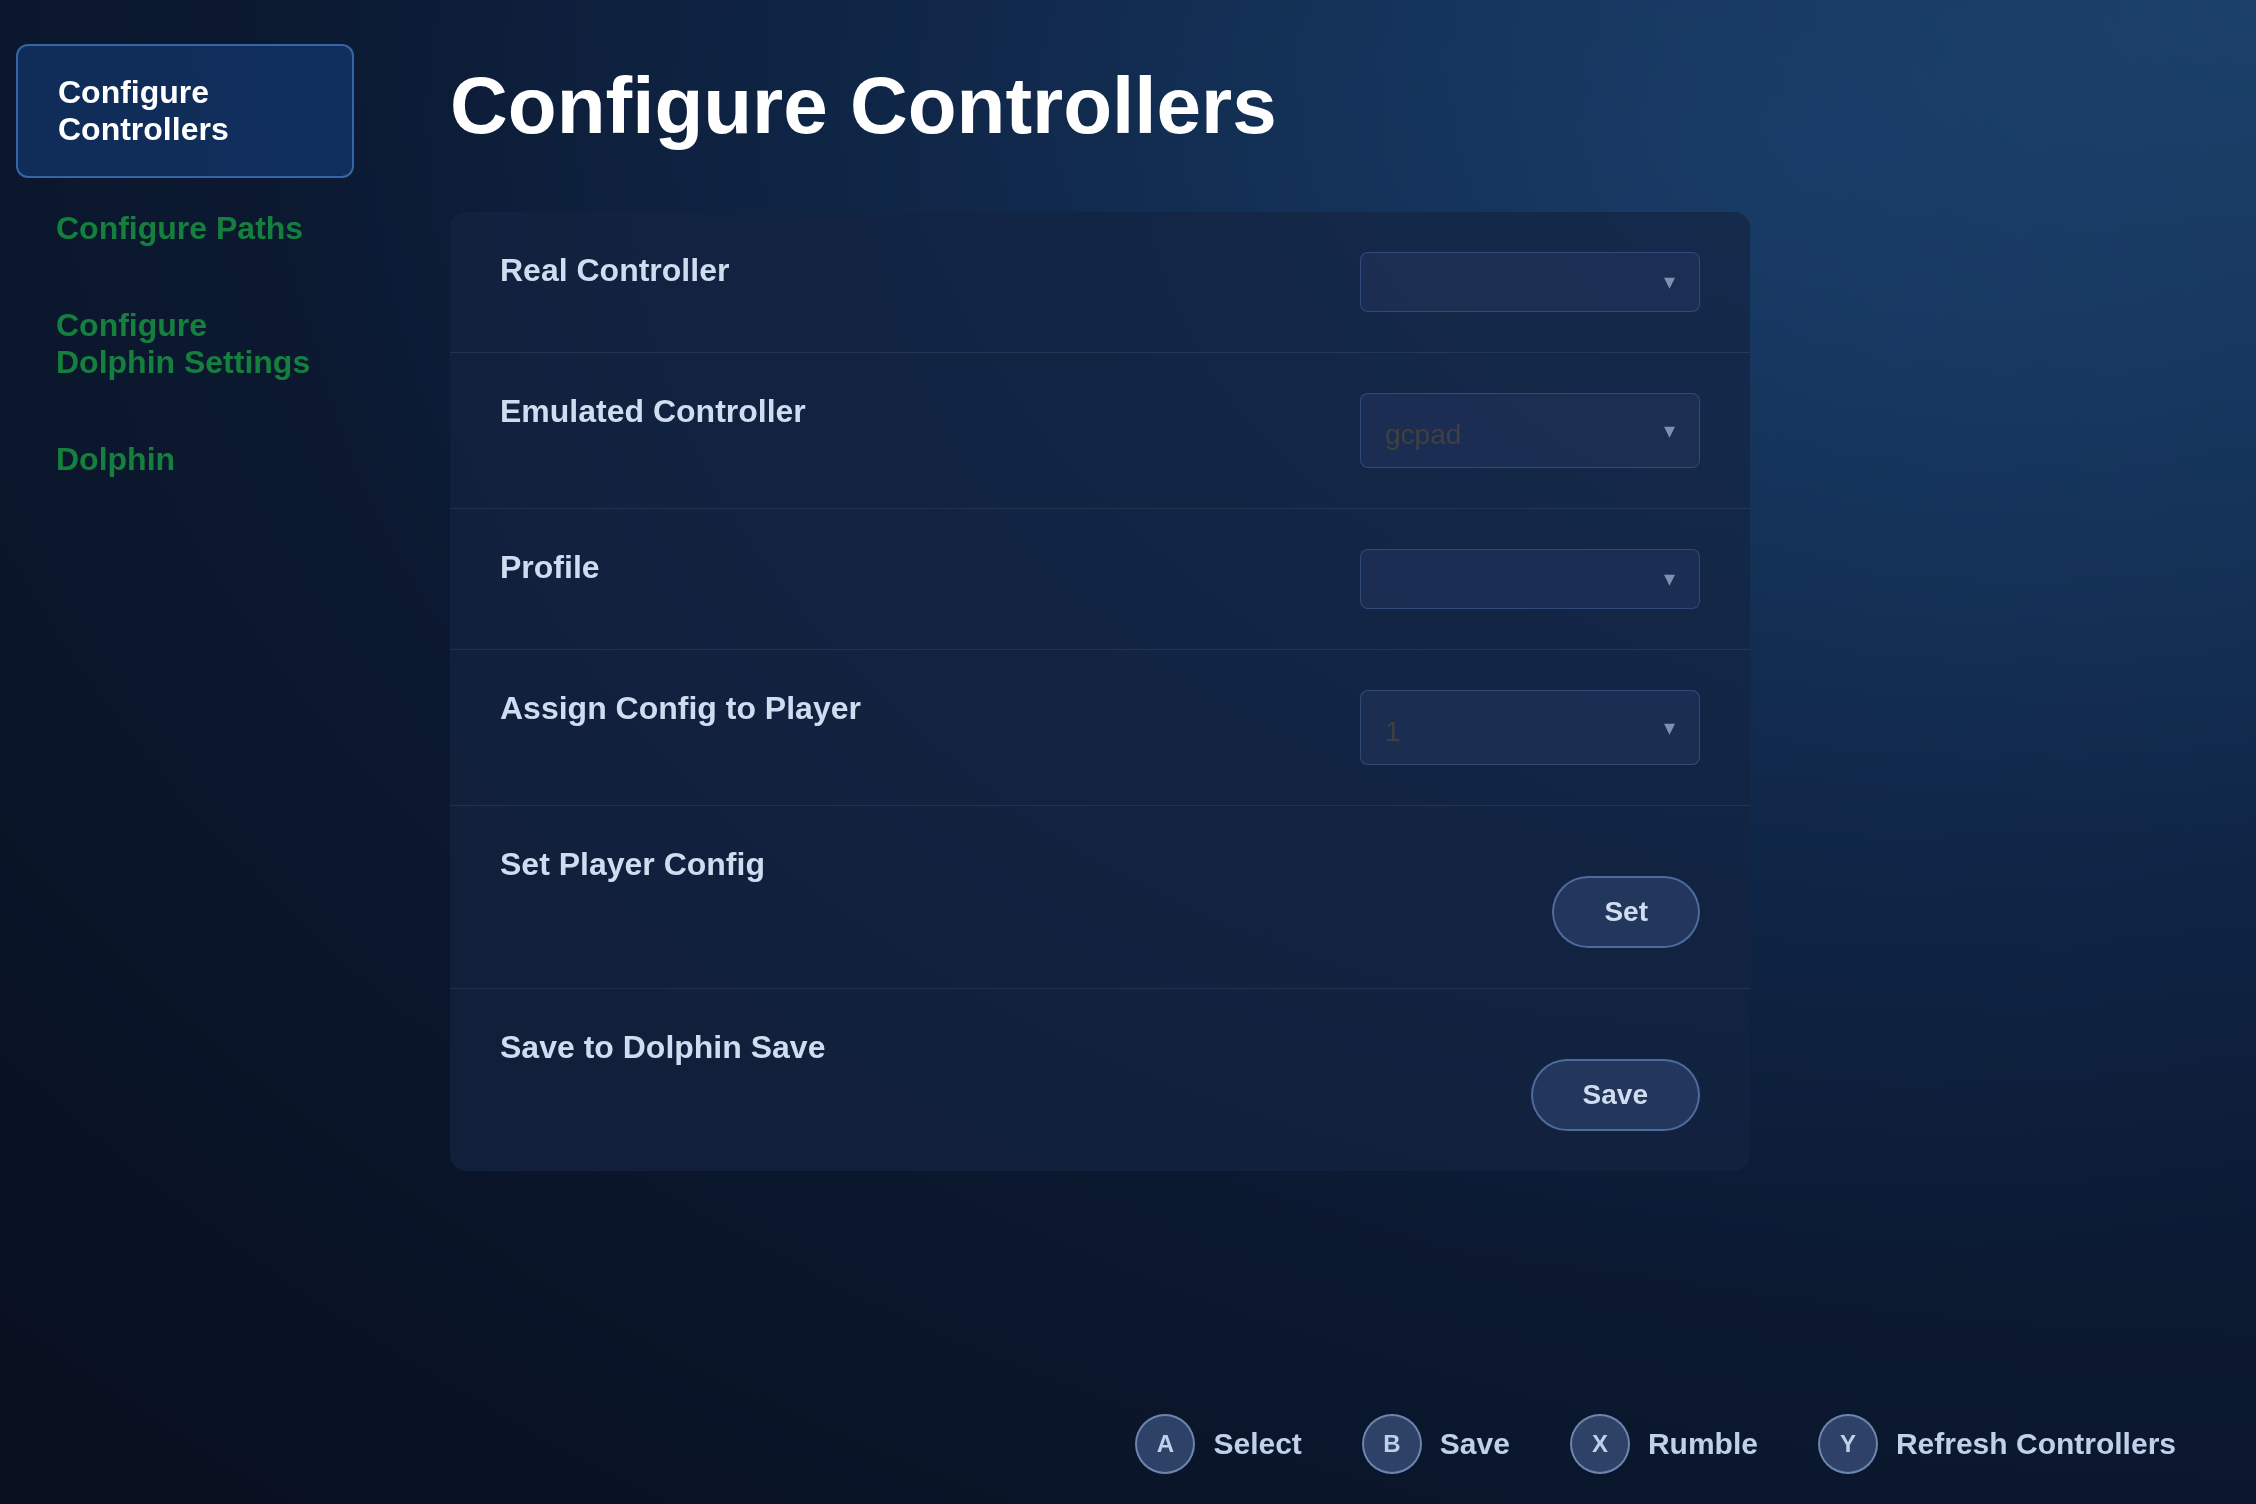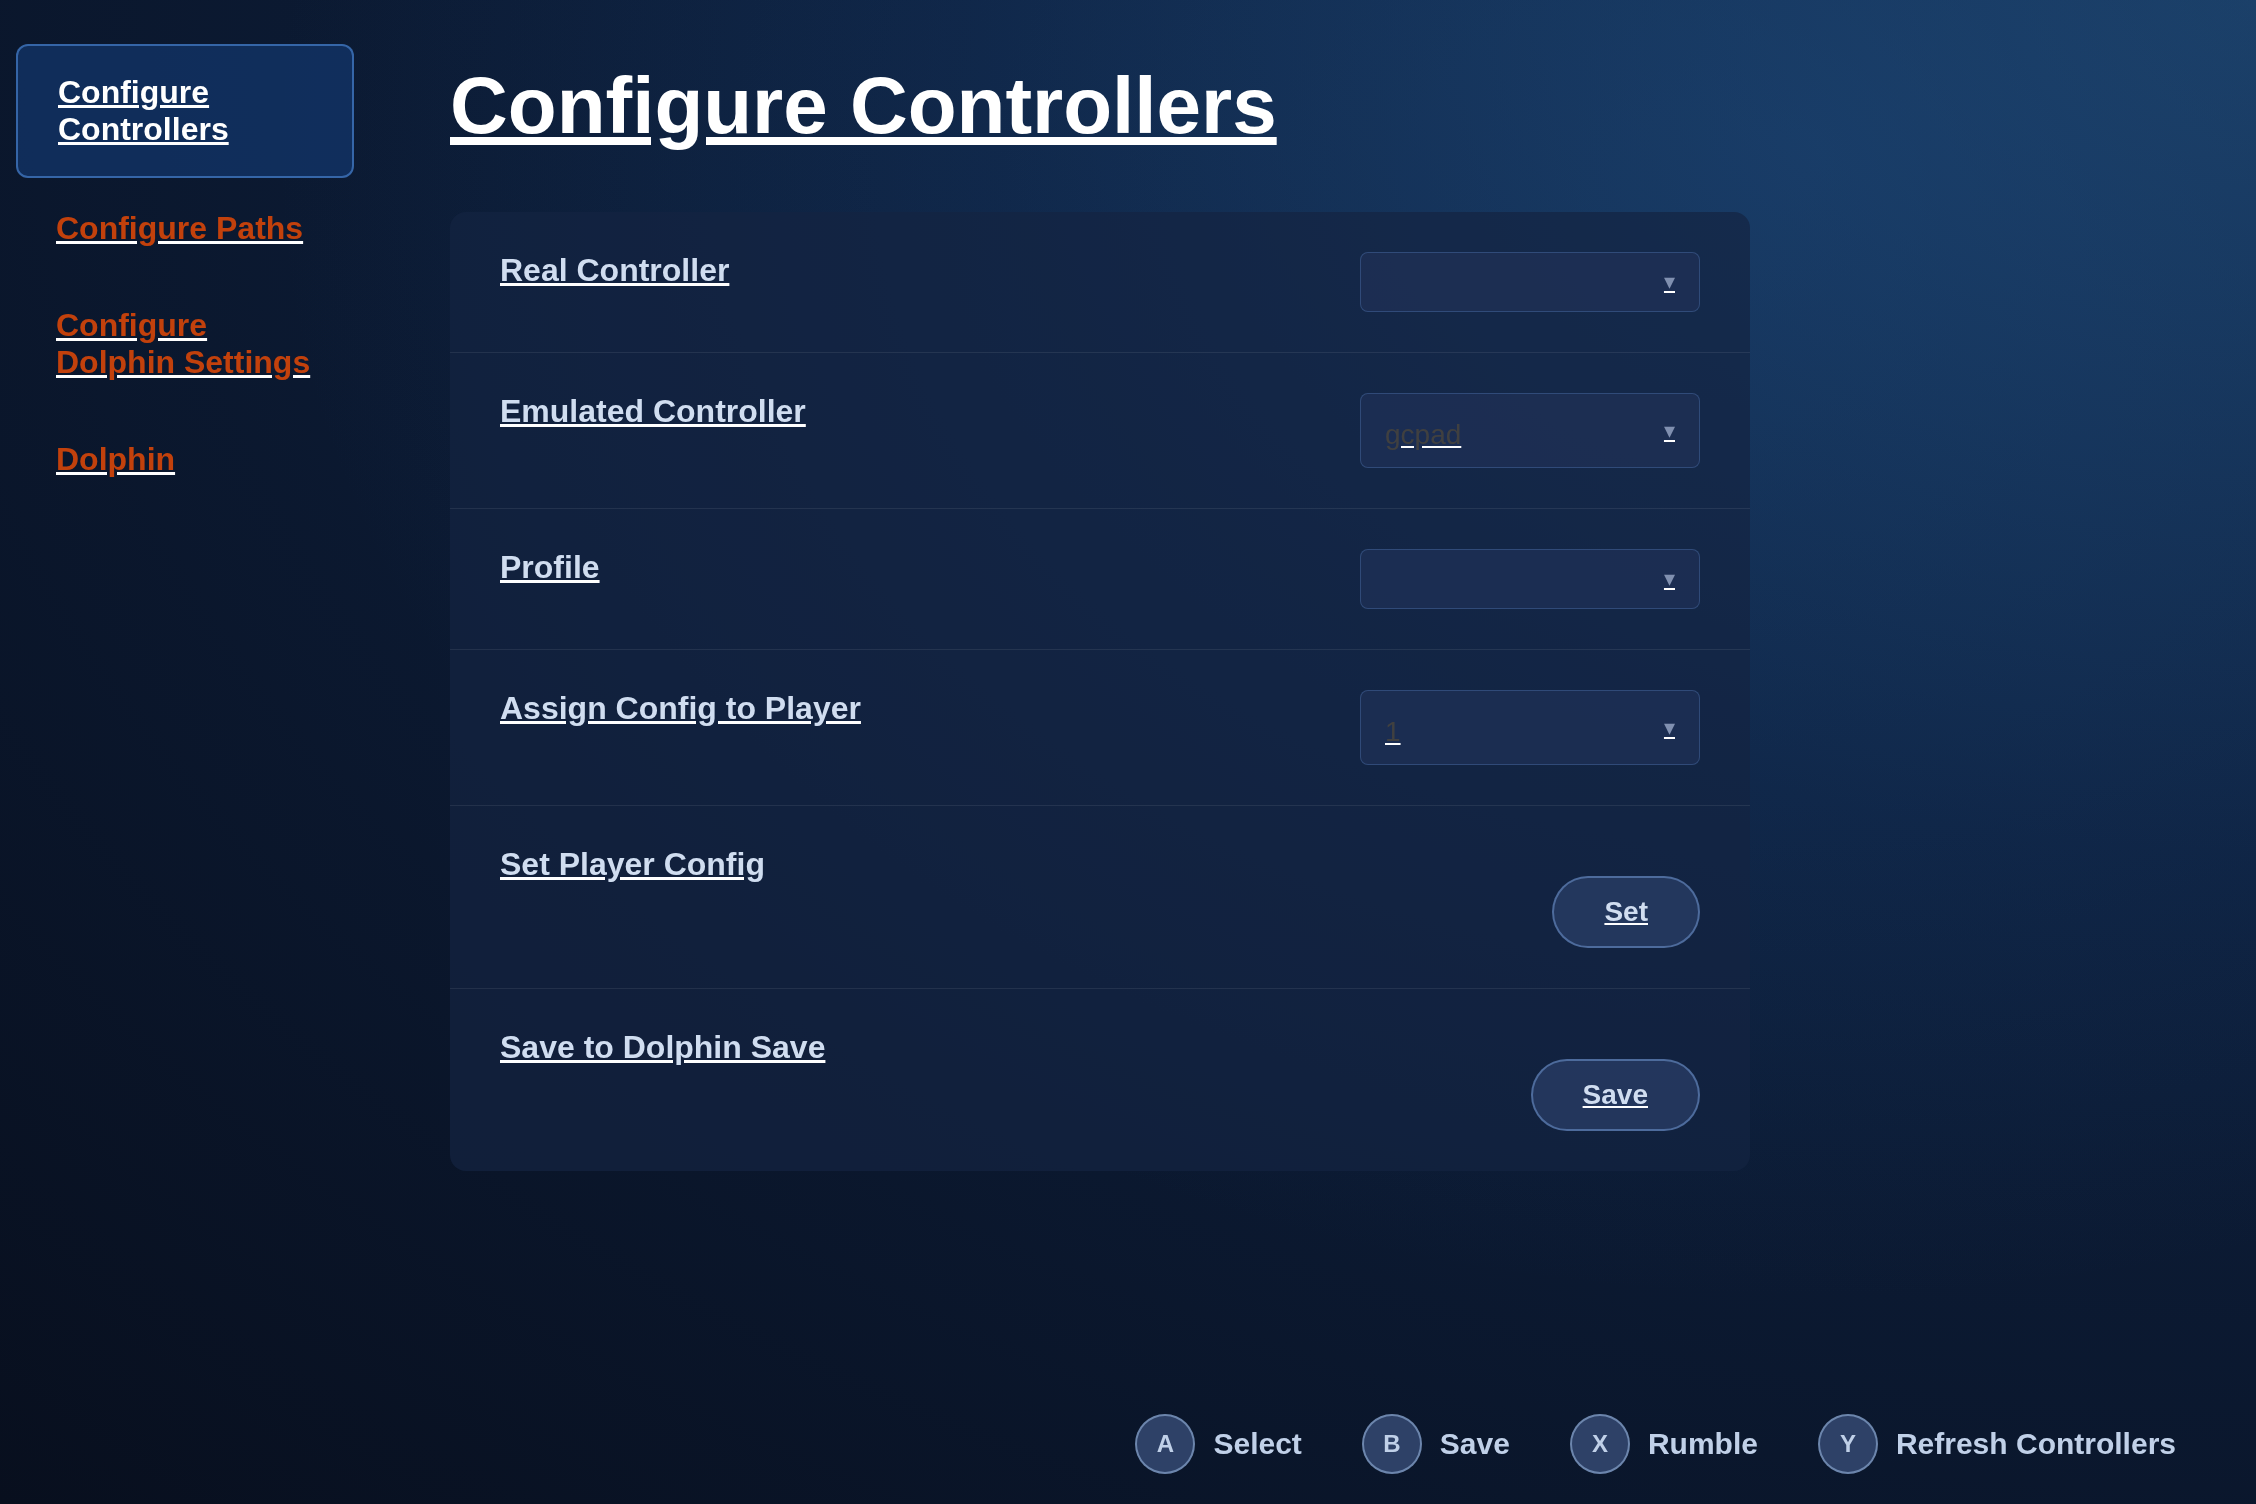--- a/index.html
+++ b/index.html
@@ -25,35 +25,34 @@
       top: 0; left: 0; right: 0; bottom: 0;
       background: radial-gradient(ellipse at 80% 10%, rgba(30, 80, 140, 0.4) 0%, transparent 60%);
       pointer-events: none;
     }
 
     .layout {
       display: flex;
       width: 100%;
       height: 100%;
       position: relative;
-      text-decoration: underline;
     }
 
     
     .sidebar {
       width: 370px;
       padding: 40px 0;
       flex-shrink: 0;
     }
 
     .sidebar-item {
       padding: 28px 40px;
       font-size: 32px;
       font-weight: 600;
-      color: #c2410c;
+      color: #15803d;
       cursor: pointer;
       border-radius: 12px;
       margin: 4px 16px;
       transition: background 0.2s;
     }
 
     .sidebar-item.active {
       background: rgba(20, 60, 120, 0.6);
       border: 2px solid rgba(80, 140, 220, 0.6);
       color: #ffffff;

